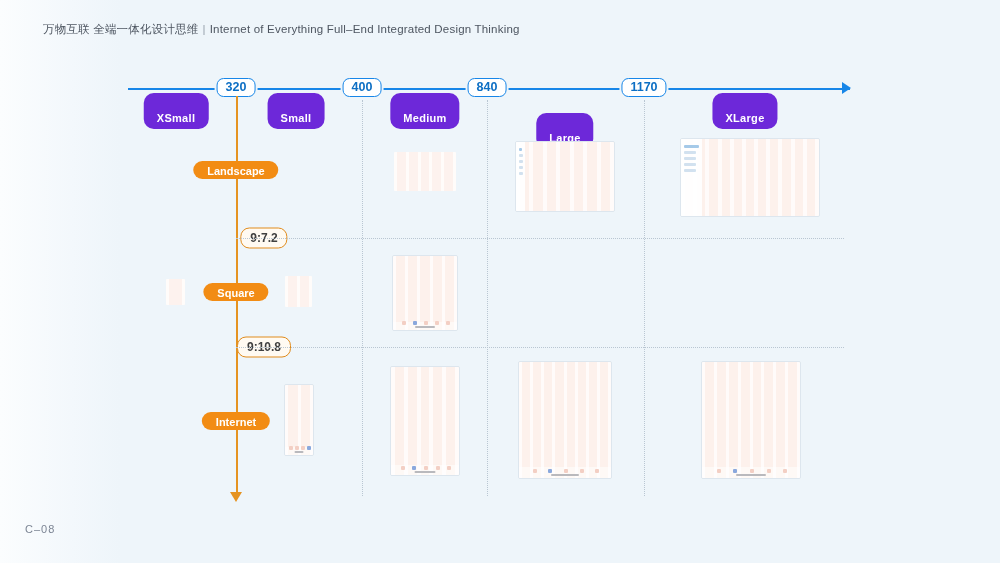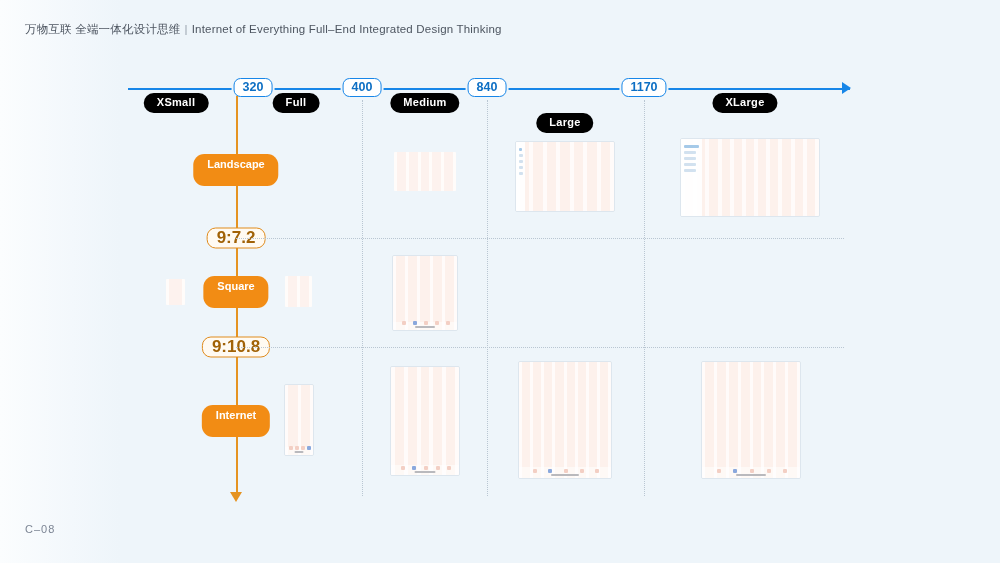--- a/index.html
+++ b/index.html
@@ -8,55 +8,55 @@
     background:#eef5fa;
     font-family:"Liberation Sans","DejaVu Sans",sans-serif;
     position:relative;
   }
   
   .bg-wash{position:absolute;left:0;top:0;width:120px;height:563px;
     background:linear-gradient(90deg,#fbfdfe 0%,#f3f8fc 60%,#eef5fa 100%);}
   .stage{position:absolute;left:0;top:0;width:1000px;height:563px;}
 
   
-  .header{position:absolute;left:25px;top:22px;font-size:11.5px;color:#4d5560;
+  .header{position:absolute;left:43px;top:22px;font-size:11.5px;color:#4d5560;
     letter-spacing:.2px;white-space:nowrap;}
   .header .cn{font-size:11.5px;}
   .header .sep{color:#98a2ae;margin:0 4px;}
 
   
   .pagecode{position:absolute;left:25px;top:523px;font-size:11px;color:#7c8594;letter-spacing:1px;}
 
   
   .haxis{position:absolute;left:128px;top:88px;width:722px;height:2px;background:#1786e8;}
   .haxis-arrow{position:absolute;left:842px;top:82px;width:0;height:0;
     border-left:9px solid #1786e8;border-top:6px solid transparent;border-bottom:6px solid transparent;}
 
   .bp{position:absolute;top:78px;transform:translateX(-50%);
     background:#ffffff;border:1.6px solid #1786e8;border-radius:7px;
     color:#0d6fc4;font-size:12.5px;font-weight:700;padding:2px 8px 3px;line-height:12px;
     box-shadow:0 0 0 2px #eef5fa;}
 
   .sizechip{position:absolute;transform:translateX(-50%);
-    background:#000000;color:#ffffff;border-radius:10px;
-    font-size:11px;font-weight:700;padding:4px 13px 5px;line-height:11px;
+    background:#6d28d9;color:#ffffff;border-radius:10px;
+    font-size:11px;font-weight:700;padding:20px 13px 5px;line-height:11px;
     letter-spacing:.3px;top:93px;white-space:nowrap;}
 
   
   .vaxis{position:absolute;left:236px;top:96px;width:2px;height:400px;background:#e59321;}
   .vaxis-arrow{position:absolute;left:230px;top:492px;width:0;height:0;
     border-top:10px solid #e59321;border-left:6px solid transparent;border-right:6px solid transparent;}
 
   .orientchip{position:absolute;transform:translate(-50%,-50%);
     background:#f28c14;color:#ffffff;border-radius:11px;
-    font-size:11px;font-weight:700;padding:5px 14px 16px;line-height:11px;white-space:nowrap;}
+    font-size:11px;font-weight:700;padding:5px 14px 2px;line-height:11px;white-space:nowrap;}
 
   .ratiochip{position:absolute;transform:translate(-50%,-50%);
     background:#fffaf2;border:1.6px solid #e08b1c;border-radius:9px;
-    color:#a16207;font-size:17px;font-weight:700;padding:3px 9px 4px;line-height:12px;white-space:nowrap;}
+    color:#404040;font-size:12px;font-weight:700;padding:3px 9px 4px;line-height:12px;white-space:nowrap;margin-left:28px;}
 
   .hdivider{position:absolute;left:236px;height:0;border-top:1.4px dotted #b9c6d2;}
   .vdivider{position:absolute;width:0;border-left:1.4px dotted #b9c6d2;}
 
   
   .device{position:absolute;background:#fdf1ec;border:1px solid #dde6ee;
     border-radius:2px;overflow:hidden;box-sizing:border-box;}
   .device.plain{border:none;background:#fdf2ee;border-radius:1px;}
   .cols{position:absolute;left:0;top:0;right:0;bottom:0;display:flex;justify-content:space-between;}
   .cols i{display:block;background:rgba(255,255,255,.72);height:100%;}
@@ -77,28 +77,28 @@
 <div class="stage">
 
   <div class="header">
     <span class="cn">万物互联 全端一体化设计思维</span><span class="sep">|</span><span>Internet of Everything Full–End Integrated Design Thinking</span>
   </div>
 
   <div class="haxis"></div>
   <div class="haxis-arrow"></div>
 
   <div id="x-breakpoints">
-      <div class="bp" style="left: 253px;">320</div>
+      <div class="bp" style="left: 236px;">320</div>
       <div class="bp" style="left: 362px;">400</div>
       <div class="bp" style="left: 487px;">840</div>
       <div class="bp" style="left: 644px;">1170</div>
     </div>
   <div id="x-sizes">
       <div class="sizechip" style="left: 176px;">XSmall</div>
-      <div class="sizechip" style="left: 296px;">Full</div>
+      <div class="sizechip" style="left: 296px;">Small</div>
       <div class="sizechip" style="left: 425px;">Medium</div>
       <div class="sizechip" style="left: 565px; margin-top: 20px;">Large</div>
       <div class="sizechip" style="left: 745px;">XLarge</div>
     </div>
 
   <div class="vaxis"></div>
   <div class="vaxis-arrow"></div>
   <div id="y-orients">
       <div class="orientchip" style="left: 236px; top: 170px;">Landscape</div>
       <div class="orientchip" style="left: 236px; top: 292px;">Square</div>

